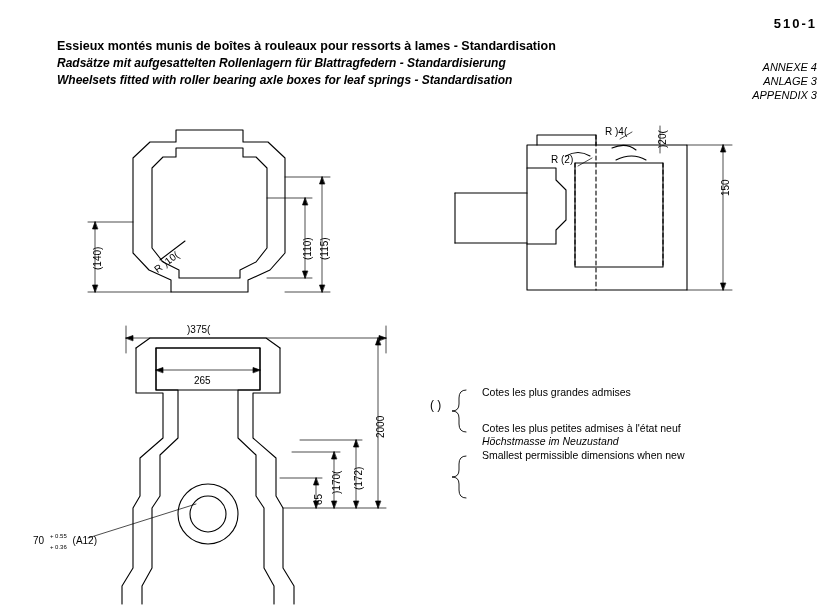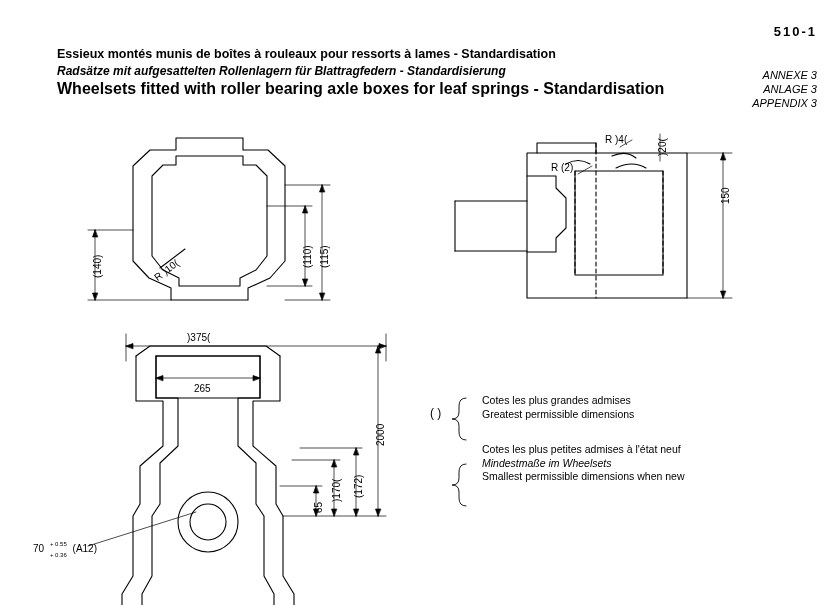--- a/index.html
+++ b/index.html
@@ -4,34 +4,34 @@
 <style>
   html,body{margin:0;padding:0;}
   body{
     width:835px;height:605px;
     background:#ffffff;
     font-family:"Liberation Sans", sans-serif;
     color:#000;
     position:relative;
     overflow:hidden;
   }
-  .page{position:absolute;left:0;top:16px;width:835px;height:426px;}
+  .page{position:absolute;left:0;top:8px;width:835px;height:426px;}
 
   
   .doc-number{
     position:absolute;right:18px;top:8px;
     font-size:13px;font-weight:bold;letter-spacing:2px;
   }
   .titles{
     position:absolute;left:16px;top:30px;
     font-size:12.5px;line-height:17px;margin-left:41px;
   }
   .titles .t1{font-weight:bold;}
   .titles .t2{font-weight:bold;font-style:italic;font-size:12px;}
-  .titles .t3{font-weight:bold;font-size:16px;}
+  .titles .t3{font-weight:bold;font-size:12px;font-style:italic;}
 
   .annexes{
     position:absolute;right:18px;top:52px;
     text-align:right;font-style:italic;font-size:11px;line-height:14px;
   }
 
   
   .legend{
     position:absolute;left:430px;top:378px;
     font-size:10.5px;line-height:13.5px;
@@ -56,21 +56,21 @@
 
   <div class="doc-number">510-1</div>
 
   <div class="titles">
     <div class="t1">Essieux montés munis de boîtes à rouleaux pour ressorts à lames - Standardisation</div>
     <div class="t2">Radsätze mit aufgesattelten Rollenlagern für Blattragfedern - Standardisierung</div>
     <div class="t3">Wheelsets fitted with roller bearing axle boxes for leaf springs - Standardisation</div>
   </div>
 
   <div class="annexes">
-    <div>ANNEXE 3</div>
+    <div>ANNEXE 4</div>
     <div>ANLAGE 3</div>
     <div>APPENDIX 3</div>
   </div>
 
   <svg width="835" height="605" viewBox="0 0 835 605">
     <g fill="none" stroke="#000" stroke-width="1.1" stroke-linejoin="round" stroke-linecap="round">
 
       <g>
         <path d="M133,186 L133,150 L150,134 L176,134 L176,122 L243,122 L243,134 L268,134 L285,150 L285,186
                  L285,245 L270,262 L248,272 L248,284 L171,284 L171,272 L149,262 L133,245 Z"></path>
@@ -225,22 +225,21 @@
       <span class="tol">+ 0.55</span><br>
       <span class="tol">+ 0.36</span>
     </span>
     <span>(A12)</span>
   </div>
 
   <div class="legend">
     <div class="grp">
       <span class="paren">( )</span>
       <div class="l1">Cotes les plus grandes admises</div>
-      <div class="l3">Greatest permissible dimensions</div>
     </div>
     <div class="grp">
       <div class="l1">Cotes les plus petites admises à l'état neuf</div>
-      <div class="l2">Mindestmaße im Wheelsets</div>
+      <div class="l2">Höchstmasse im Neuzustand</div>
       <div class="l3">Smallest permissible dimensions when new</div>
     </div>
   </div>
 
 </div>
 
 </body></html>

